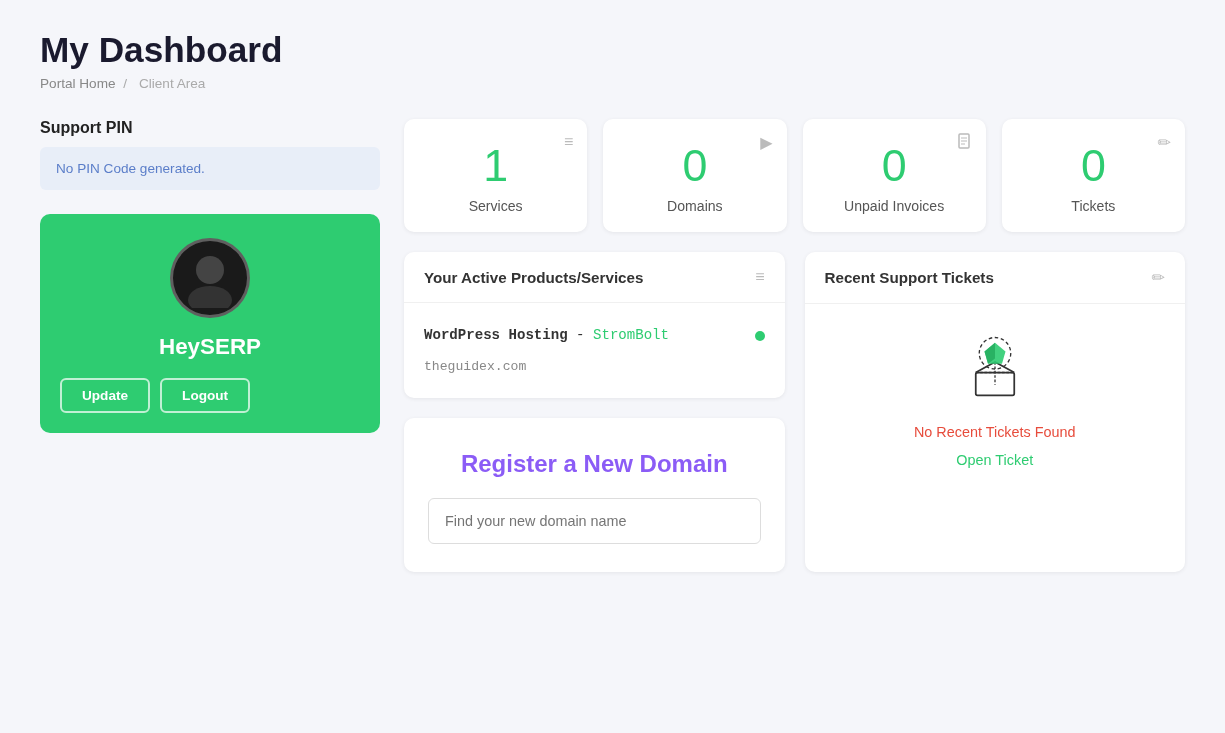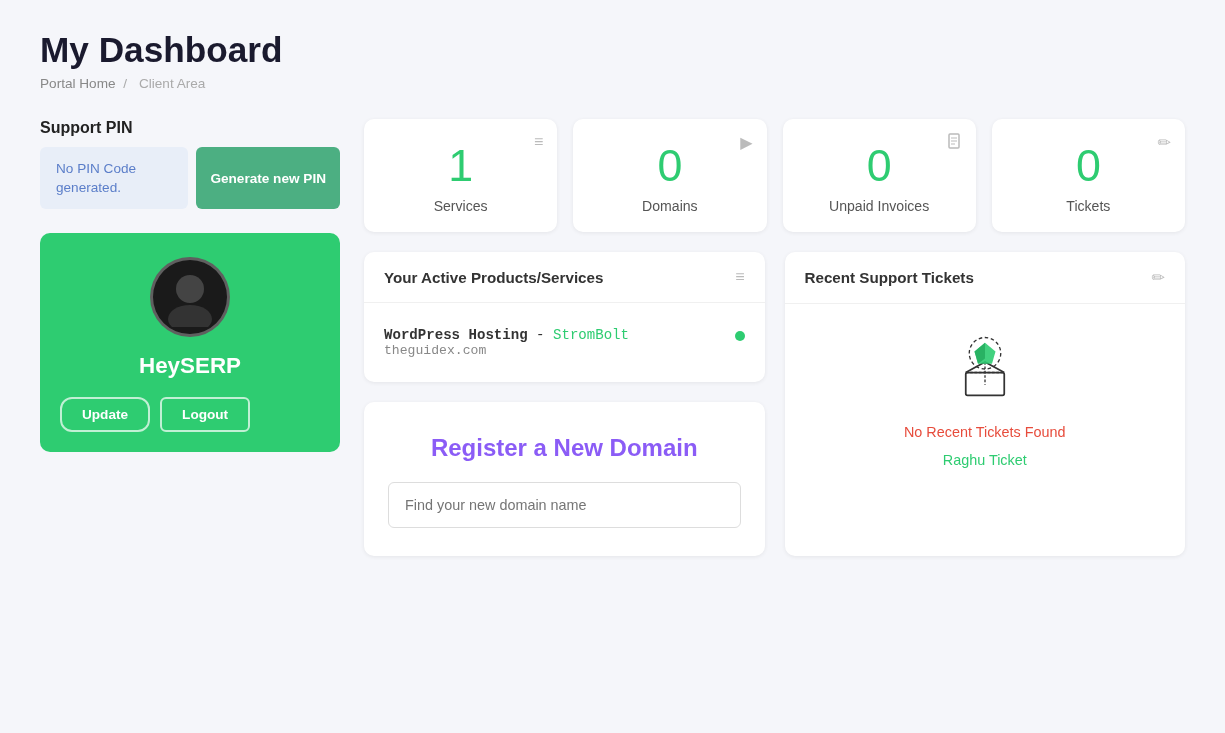--- a/index.html
+++ b/index.html
@@ -29,21 +29,21 @@
       color: #888;
       text-decoration: none;
     }
     .breadcrumb span { color: #aaa; margin: 0 4px; }
 
     .main-layout {
       display: flex;
       gap: 24px;
     }
     .left-col {
-      width: 300px;
+      width: 340px;
       flex-shrink: 0;
     }
     .right-col {
       flex: 1;
     }
 
     
     .support-pin-section {
       margin-bottom: 24px;
     }
@@ -121,21 +121,21 @@
     }
     .profile-actions {
       display: flex;
       gap: 10px;
       margin-top: 18px;
     }
     .btn-update {
       background: transparent;
       border: 2px solid rgba(255,255,255,0.7);
       color: white;
-      border-radius: 12px;
+      border-radius: 6px;
       padding: 8px 20px;
       cursor: pointer;
       font-size: 0.85rem;
       font-weight: 600;
     }
     .btn-logout {
       background: transparent;
       border: 2px solid rgba(255,255,255,0.7);
       color: white;
       border-radius: 6px;
@@ -226,21 +226,21 @@
     .service-name strong {
       font-weight: 700;
     }
     .service-name a {
       color: #2ecc71;
       text-decoration: none;
     }
     .service-domain {
       font-size: 0.82rem;
       color: #888;
-      margin-top: 0;
+      margin-top: 16px;
     }
     .service-status {
       width: 10px;
       height: 10px;
       border-radius: 50%;
       background: #2ecc71;
       margin-top: 4px;
       flex-shrink: 0;
     }
 
@@ -334,21 +334,20 @@
   </div>
 
   <div class="main-layout">
 
     <div class="left-col">
 
       <div class="support-pin-section">
         <div class="support-pin-label">Support PIN</div>
         <div class="pin-box">
           <div class="pin-display">No PIN Code generated.</div>
-          <button class="btn-generate">Generate new PIN</button>
         </div>
       </div>
 
       <div class="profile-card">
         <div class="profile-avatar-wrap">
           <div class="profile-avatar">
 
             <svg width="60" height="60" viewBox="0 0 60 60">
               <circle cx="30" cy="22" r="14" fill="#444"></circle>
               <ellipse cx="30" cy="52" rx="22" ry="14" fill="#333"></ellipse>
@@ -443,19 +442,19 @@
               <polyline points="18,44 40,32 62,44" fill="none" stroke="#333" stroke-width="2"></polyline>
               <line x1="40" y1="32" x2="40" y2="58" stroke="#333" stroke-width="1.5" stroke-dasharray="3,2"></line>
               <line x1="18" y1="44" x2="62" y2="44" stroke="#333" stroke-width="1.5" stroke-dasharray="3,2"></line>
 
               <polygon points="40,10 52,20 48,34 32,34 28,20" fill="#2ecc71" opacity="0.9"></polygon>
               <polygon points="40,10 28,20 32,34 40,28" fill="#27ae60" opacity="0.9"></polygon>
 
               <circle cx="40" cy="22" r="18" fill="none" stroke="#333" stroke-width="1.5" stroke-dasharray="4,3"></circle>
             </svg>
             <div class="no-tickets-text">No Recent Tickets Found</div>
-            <a class="open-ticket-link">Raghu Ticket</a>
+            <a class="open-ticket-link">Open Ticket</a>
           </div>
         </div>
       </div>
     </div>
   </div>
 </div>
 
 </body></html>

